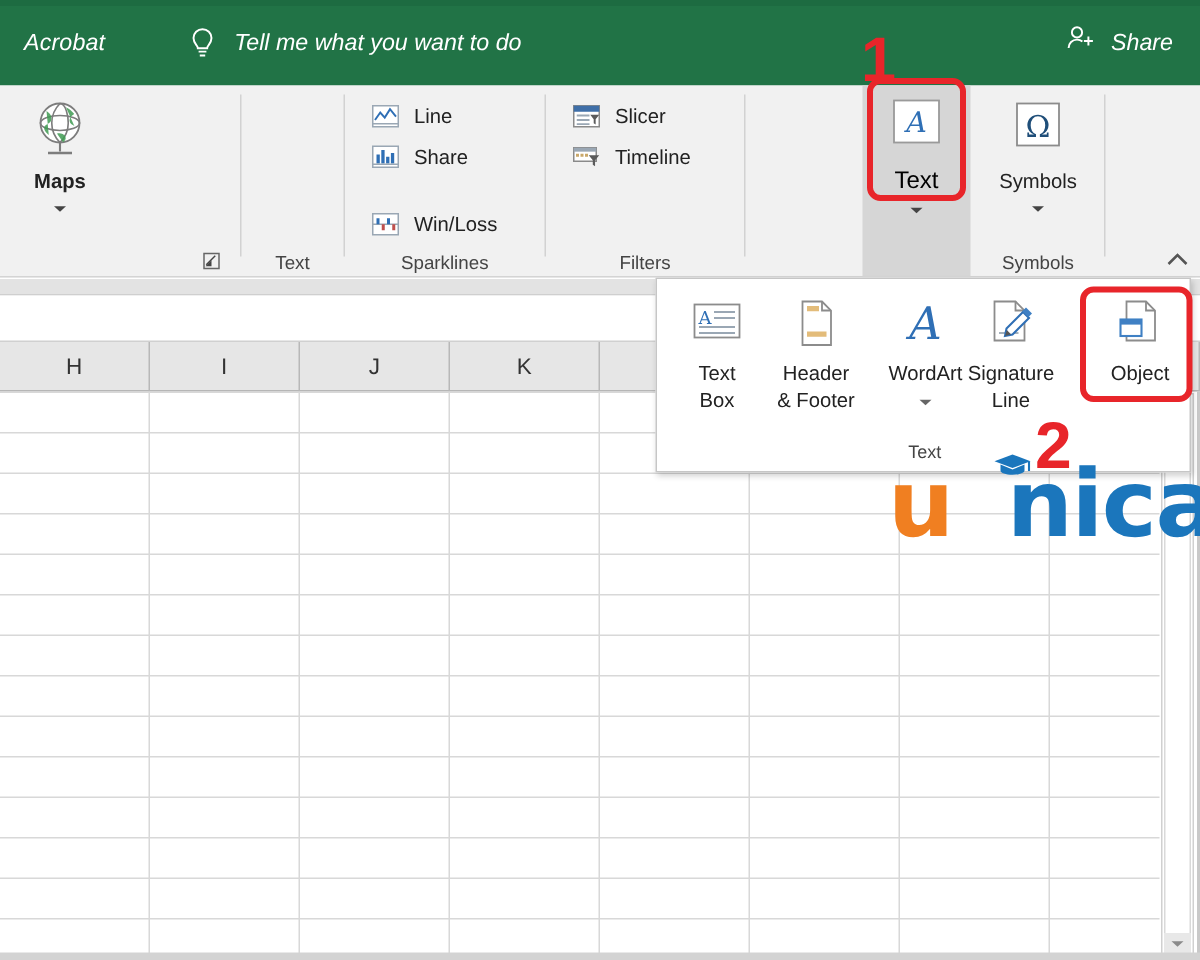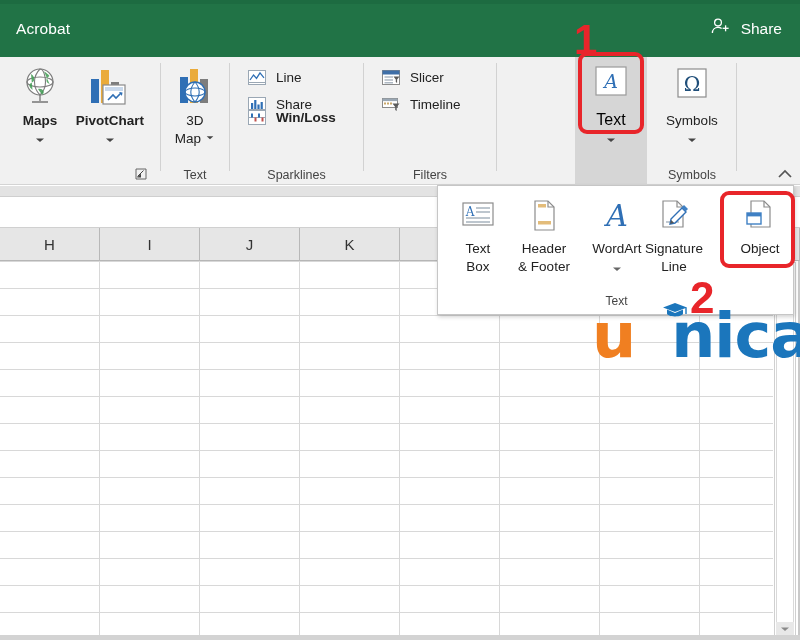--- a/index.html
+++ b/index.html
@@ -10,21 +10,21 @@
     background:#ffffff;
     overflow:hidden;
     position:relative;
     -webkit-font-smoothing:antialiased;
   }
 
   
   #titlebar{
     position:absolute; left:0; top:0; width:800px; height:57px;
     background:#217346;
-    display:flex; align-items:center;
+    display:flex; align-items:center;font-style:italic;
   }
   #titlebar::before{
     content:""; position:absolute; left:0; top:0; width:800px; height:4px;
     background:#1d6b41;
   }
   .tb-tab{
     color:#ffffff; font-size:15.5px; margin-left:16px; letter-spacing:.1px;
   }
   .tellme{
     display:flex; align-items:center; margin-left:56px; color:#ffffff;
@@ -176,20 +176,30 @@
     font-size:62px; font-weight:bold; letter-spacing:-1px;
     line-height:62px;
   }
 </style>
 </head>
 <body>
 
 <div id="titlebar">
   <div class="tb-tab">Acrobat</div>
 
+  <div class="tellme">
+    <span class="bulb">
+      <svg width="18" height="24" viewBox="0 0 18 24">
+        <path d="M9 2.5c-3.3 0-6 2.6-6 5.9 0 2.2 1 3.6 2 4.8.5.7.9 1.2.9 1.9h6.2c0-.7.4-1.2.9-1.9 1-1.2 2-2.6 2-4.8 0-3.3-2.7-5.9-6-5.9z" fill="none" stroke="#ffffff" stroke-width="1.3"></path>
+        <line x1="6.4" y1="17.4" x2="11.6" y2="17.4" stroke="#ffffff" stroke-width="1.3"></line>
+        <line x1="7.2" y1="20" x2="10.8" y2="20" stroke="#ffffff" stroke-width="1.3"></line>
+      </svg>
+    </span>
+    <span class="txt">Tell me what you want to do</span>
+  </div>
 
   <div class="share">
     <span>
       <svg width="22" height="22" viewBox="0 0 22 22">
         <circle cx="8" cy="6.6" r="3.4" fill="none" stroke="#ffffff" stroke-width="1.3"></circle>
         <path d="M2.4 17c0-3.3 2.5-5.6 5.6-5.6 1.4 0 2.6.4 3.6 1.2" fill="none" stroke="#ffffff" stroke-width="1.3"></path>
         <line x1="15.6" y1="9.3" x2="15.6" y2="15.3" stroke="#ffffff" stroke-width="1.3"></line>
         <line x1="12.6" y1="12.3" x2="18.6" y2="12.3" stroke="#ffffff" stroke-width="1.3"></line>
       </svg>
     </span>
@@ -215,72 +225,33 @@
         </svg>
       </div>
       <div class="lbl">Maps</div>
       <div class="caret">
         <svg width="12" height="8" viewBox="0 0 12 8">
             <path d="M2 2.5l4 3.6 4-3.6" fill="#444"></path>
           </svg>
       </div>
     </div>
 
-    <div class="bigbtn" style="left:62px; width:96px;">
-      <div class="ico">
-        <svg width="48" height="44" viewBox="0 0 48 44">
-          <rect x="5" y="14" width="8" height="24" fill="#2f6fb5"></rect>
-          <rect x="15" y="5" width="8" height="33" fill="#eaab3a"></rect>
-          <rect x="25" y="17" width="8" height="21" fill="#7d7d7d"></rect>
-          <rect x="17" y="20" width="22" height="19" fill="#ffffff" stroke="#8a8a8a" stroke-width="1.2"></rect>
-          <rect x="19" y="22" width="18" height="4" fill="#c9d9ec"></rect>
-          <path d="M22 35l5-5 3 3 5-5" fill="none" stroke="#2f6fb5" stroke-width="1.6"></path>
-          <path d="M33 27l3.5.5-.6 3.4z" fill="#2f6fb5"></path>
-        </svg>
-      </div>
-      <div class="lbl">PivotChart</div>
-      <div class="caret">
-        <svg width="12" height="8" viewBox="0 0 12 8">
-            <path d="M2 2.5l4 3.6 4-3.6" fill="#444"></path>
-          </svg>
-      </div>
-    </div>
 
     <div class="dlg-launch" style="left:134px; top:110px;">
       <svg width="14" height="14" viewBox="0 0 14 14">
         <path d="M2 2h10v10H2z" fill="none" stroke="#666" stroke-width="1"></path>
         <path d="M3.5 9.5L9.5 3.5" stroke="#444" stroke-width="1"></path>
         <path d="M3 10.5h4v-4z" fill="#444"></path>
       </svg>
     </div>
   </div>
 
   <div class="sep" style="left:160px;"></div>
 
   <div class="grp" style="left:161px; width:68px;">
-    <div class="bigbtn" style="left:-2px;">
-      <div class="ico">
-        <svg width="46" height="44" viewBox="0 0 46 44">
-          <rect x="8" y="12" width="8" height="26" fill="#2f6fb5"></rect>
-          <rect x="18" y="4" width="8" height="34" fill="#eaab3a"></rect>
-          <rect x="28" y="14" width="8" height="24" fill="#7d7d7d"></rect>
-          <circle cx="23" cy="27" r="10" fill="#ffffff" stroke="#2f6fb5" stroke-width="1.4"></circle>
-          <ellipse cx="23" cy="27" rx="10" ry="4" fill="none" stroke="#2f6fb5" stroke-width="1.1"></ellipse>
-          <path d="M23 17c-3 3.5-4.2 6.5-4.2 10s1.2 6.5 4.2 10c3-3.5 4.2-6.5 4.2-10s-1.2-6.5-4.2-10z" fill="none" stroke="#2f6fb5" stroke-width="1.1"></path>
-        </svg>
-      </div>
-      <div class="lbl">
-        <span>3D</span><br>
-        <span>Map</span><span style="display:inline-block;margin-left:4px;vertical-align:2px;">
-          <svg width="10" height="7" viewBox="0 0 12 8">
-              <path d="M2 2.5l4 3.6 4-3.6" fill="#444"></path>
-            </svg>
-        </span>
-      </div>
-    </div>
     <div class="grp-label">Text</div>
   </div>
 
   <div class="sep" style="left:229px;"></div>
 
   <div class="grp" style="left:230px; width:133px;">
 
     <div class="smallitem" style="left:16px; top:8px;">
       <span class="ico">
         <svg width="20" height="17" viewBox="0 0 20 17">
@@ -299,21 +270,21 @@
           <rect x="4" y="7" width="2.2" height="6" fill="#2f6fb5"></rect>
           <rect x="7.2" y="4" width="2.2" height="9" fill="#2f6fb5"></rect>
           <rect x="10.4" y="8.5" width="2.2" height="4.5" fill="#2f6fb5"></rect>
           <rect x="13.6" y="6" width="2.2" height="7" fill="#2f6fb5"></rect>
           <line x1="1.5" y1="13.5" x2="18.5" y2="13.5" stroke="#9aa7b4" stroke-width="1"></line>
         </svg>
       </span>
       <span class="lbl">Share</span>
     </div>
 
-    <div class="smallitem" style="left:16px; top:48px;font-weight:bold;">
+    <div class="smallitem" style="left:16px; top:80px;">
       <span class="ico">
         <svg width="20" height="17" viewBox="0 0 20 17">
           <rect x="1.5" y="1.5" width="17" height="14" fill="#ffffff" stroke="#9aa7b4" stroke-width="1"></rect>
           <line x1="1.5" y1="8.5" x2="18.5" y2="8.5" stroke="#9aa7b4" stroke-width="1"></line>
           <rect x="4" y="4.5" width="2" height="4" fill="#2f6fb5"></rect>
           <rect x="7.5" y="8.5" width="2" height="4" fill="#c0504d"></rect>
           <rect x="11" y="4.5" width="2" height="4" fill="#2f6fb5"></rect>
           <rect x="14.5" y="8.5" width="2" height="4" fill="#c0504d"></rect>
         </svg>
       </span>

